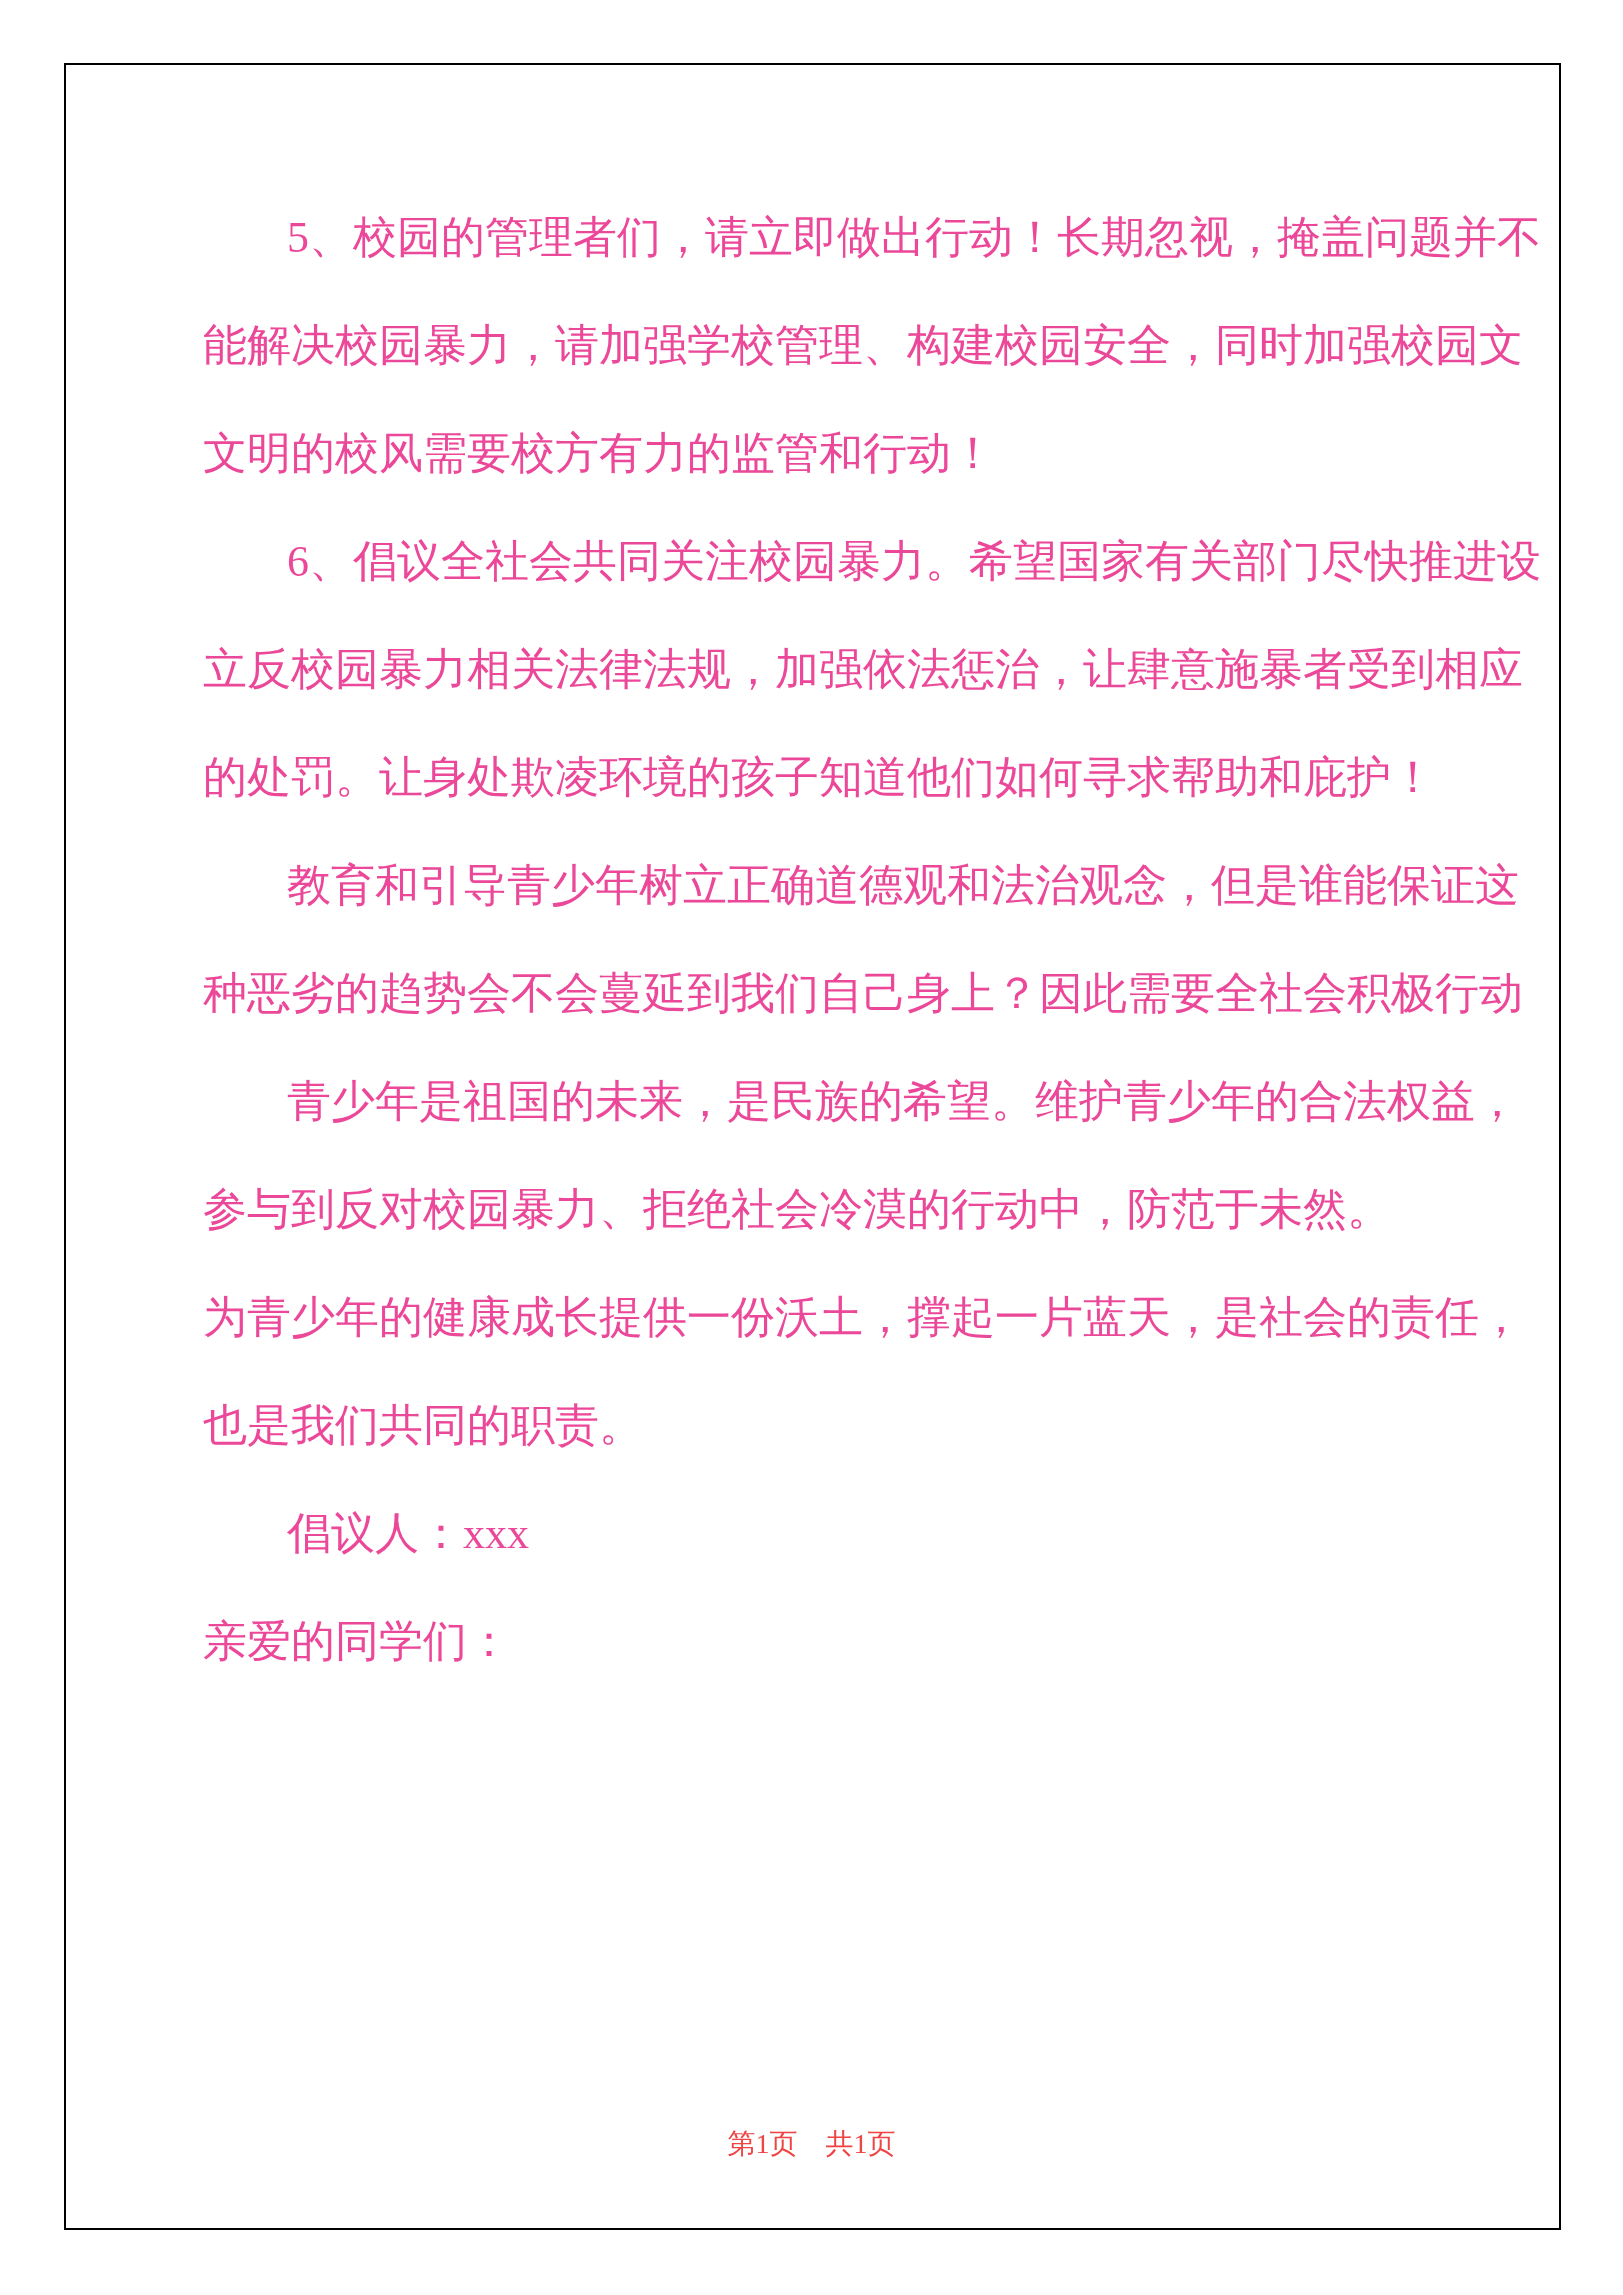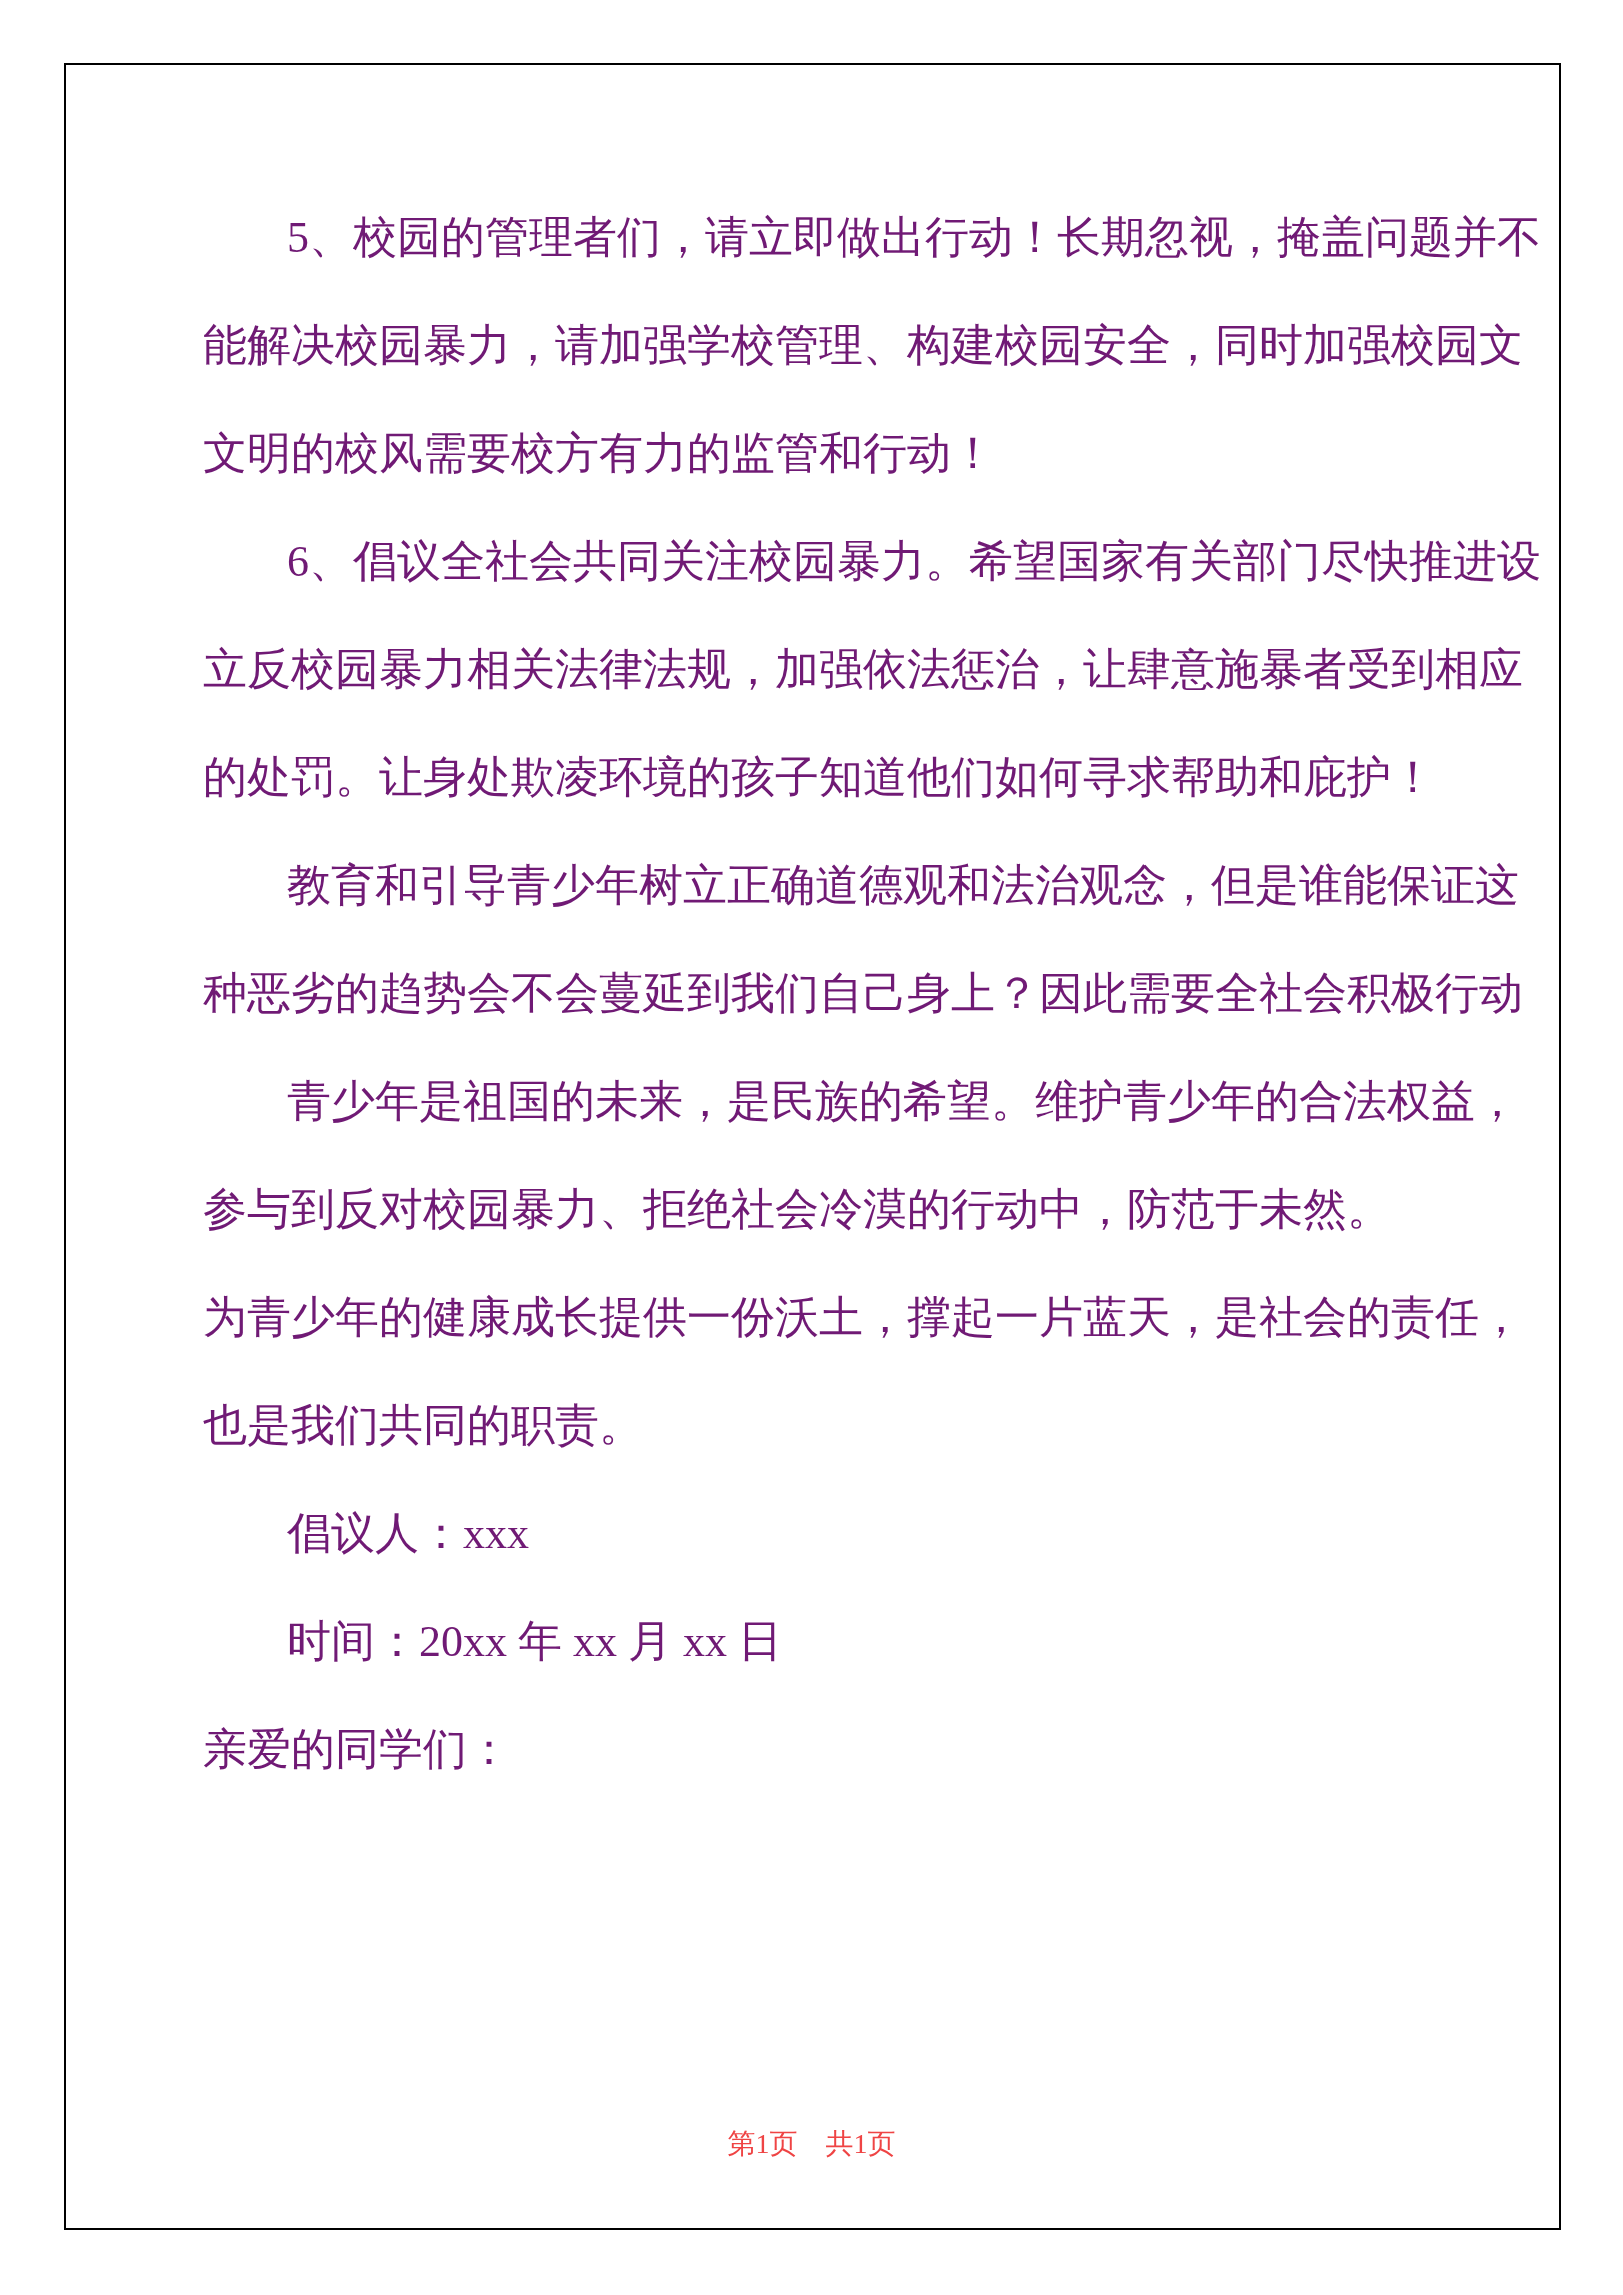--- a/index.html
+++ b/index.html
@@ -25,21 +25,21 @@
     position: absolute;
     left: 203px;
     top: 184px;
     width: 1256px;
   }
   .line {
     height: 108px;
     line-height: 108px;
     font-size: 44px;
     white-space: pre;
-    color: #701a75;
+    color: #ec4899;
   }
   .line.indent { padding-left: 84px; }
   .footer {
     position: absolute;
     left: 0;
     top: 2119px;
     width: 100%;
     height: 50px;
     line-height: 50px;
     text-align: center;
@@ -62,19 +62,18 @@
       <div class="line indent">6、倡议全社会共同关注校园暴力。希望国家有关部门尽快推进设</div>
       <div class="line">立反校园暴力相关法律法规，加强依法惩治，让肆意施暴者受到相应</div>
       <div class="line">的处罚。让身处欺凌环境的孩子知道他们如何寻求帮助和庇护！</div>
       <div class="line indent">教育和引导青少年树立正确道德观和法治观念，但是谁能保证这</div>
       <div class="line">种恶劣的趋势会不会蔓延到我们自己身上？因此需要全社会积极行动</div>
       <div class="line indent">青少年是祖国的未来，是民族的希望。维护青少年的合法权益，</div>
       <div class="line">参与到反对校园暴力、拒绝社会冷漠的行动中，防范于未然。</div>
       <div class="line">为青少年的健康成长提供一份沃土，撑起一片蓝天，是社会的责任，</div>
       <div class="line">也是我们共同的职责。</div>
       <div class="line indent">倡议人：xxx</div>
-      <div class="line indent">时间：20xx 年 xx 月 xx 日</div>
       <div class="line">亲爱的同学们：</div>
     </div>
 
   <div class="footer">第1页　共1页</div>
 </div>
 
 
 </body></html>

